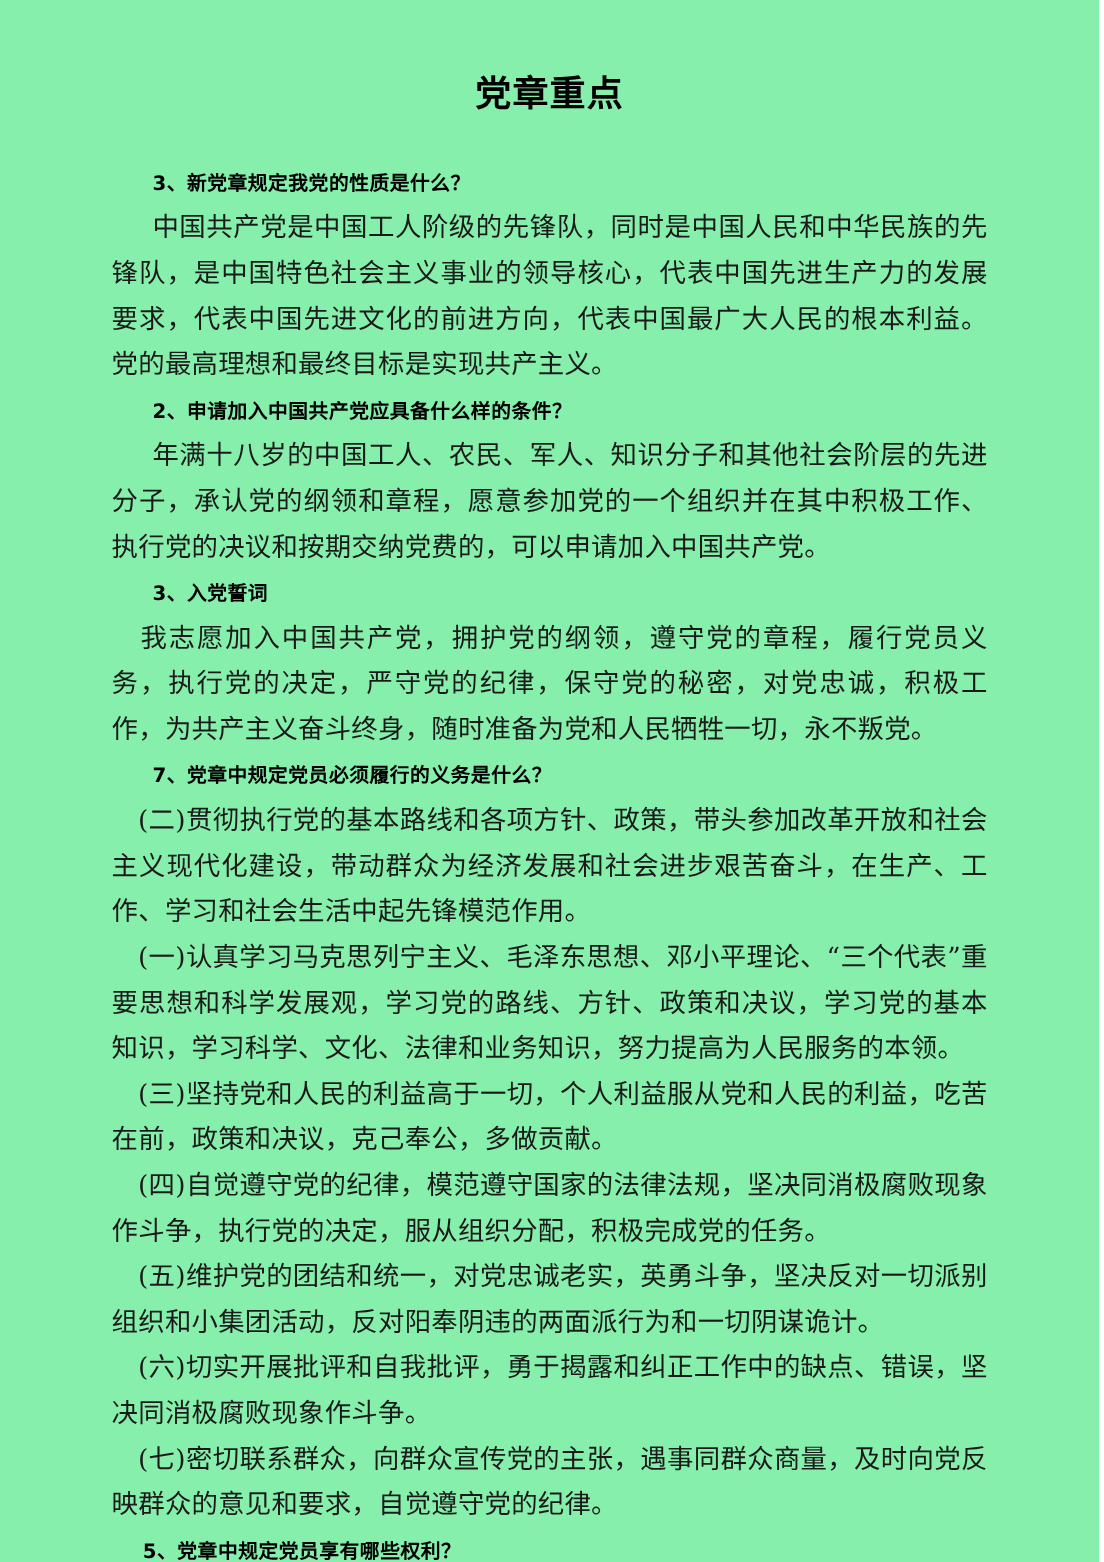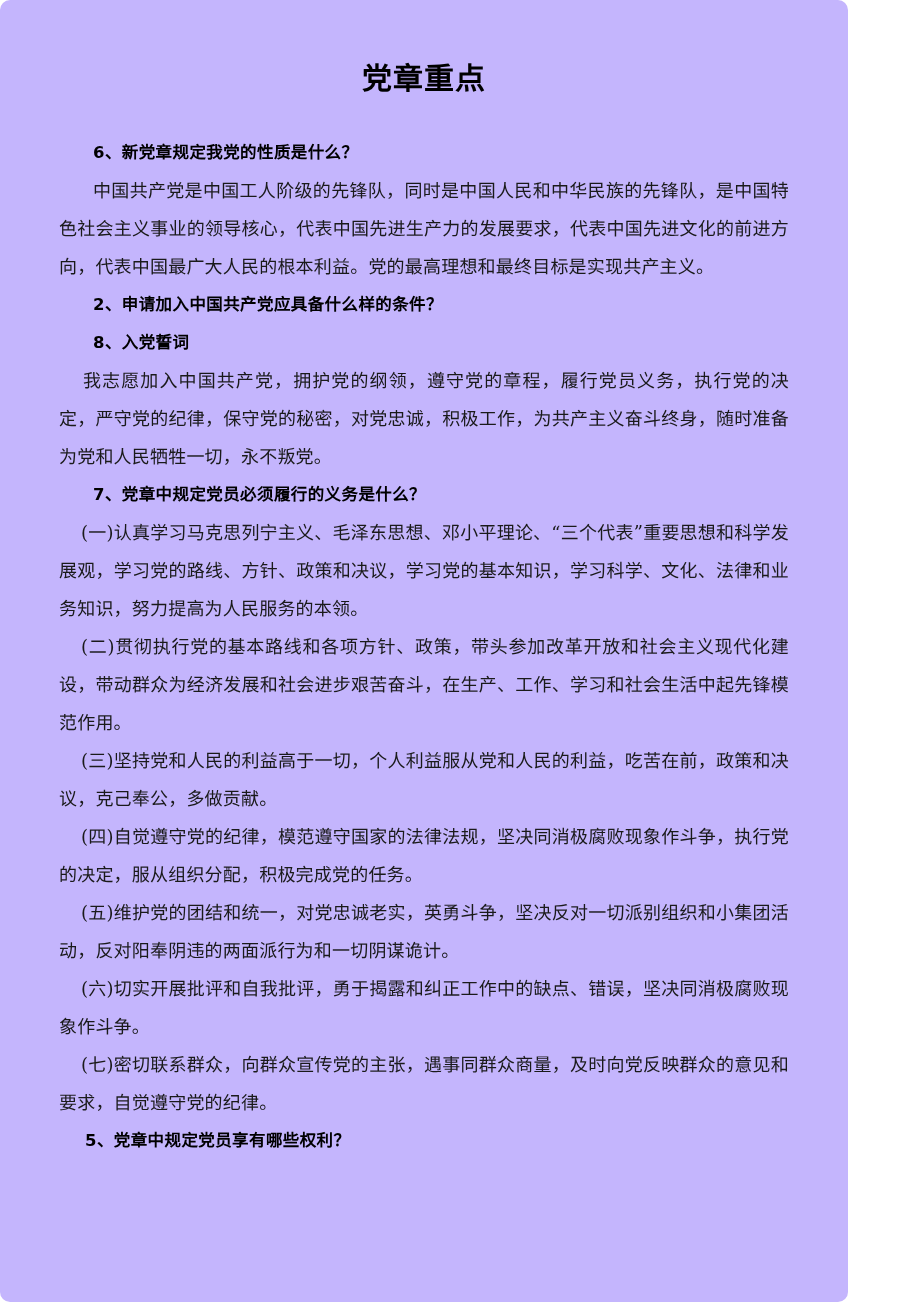--- a/index.html
+++ b/index.html
@@ -11,26 +11,25 @@
   body {
     width: 920px;
     height: 1302px;
     font-family: "DejaVu Serif", "Liberation Serif", serif;
     color: #1a1a1a;
     overflow: hidden;
   }
 
   .page {
     position: relative;
-    width: 848px;
+    width: 916px;
     height: 1302px;
     box-sizing: border-box;
     padding: 0;
-    background: #c4b5fd;
-    border-radius: 10px;
+    background: #86efac;
   }
 
   .doc-title {
     font-family: "DejaVu Sans", "Liberation Sans", sans-serif;
     font-weight: 700;
     font-size: 30px;
     line-height: 42px;
     text-align: center;
     letter-spacing: 1px;
     color: #000000;
@@ -59,21 +58,21 @@
   }
   .q-heading.tight {
     text-indent: 26px;
   }
   .q-heading.wide {
     text-indent: 34px;
   }
 
   
   .para {
-    font-size: 18px;
+    font-size: 22px;
     line-height: 38px;
     margin: 0;
     text-align: justify;
     text-justify: inter-ideograph;
     text-indent: 34px;
     letter-spacing: 0.2px;
     font-family: "DejaVu Serif", "Liberation Serif", serif;
   }
 
   
@@ -88,31 +87,32 @@
 </style>
 </head>
 <body>
 
 <div class="page">
 
   <h1 class="doc-title">党章重点</h1>
 
   <div class="body-block">
 
-    <p class="q-heading wide">6、新党章规定我党的性质是什么？</p>
+    <p class="q-heading wide">3、新党章规定我党的性质是什么？</p>
     <p class="para">中国共产党是中国工人阶级的先锋队，同时是中国人民和中华民族的先锋队，是中国特色社会主义事业的领导核心，代表中国先进生产力的发展要求，代表中国先进文化的前进方向，代表中国最广大人民的根本利益。党的最高理想和最终目标是实现共产主义。</p>
 
     <p class="q-heading wide">2、申请加入中国共产党应具备什么样的条件？</p>
+    <p class="para">年满十八岁的中国工人、农民、军人、知识分子和其他社会阶层的先进分子，承认党的纲领和章程，愿意参加党的一个组织并在其中积极工作、执行党的决议和按期交纳党费的，可以申请加入中国共产党。</p>
 
-    <p class="q-heading wide">8、入党誓词</p>
+    <p class="q-heading wide">3、入党誓词</p>
     <p class="para oath">我志愿加入中国共产党，拥护党的纲领，遵守党的章程，履行党员义务，执行党的决定，严守党的纪律，保守党的秘密，对党忠诚，积极工作，为共产主义奋斗终身，随时准备为党和人民牺牲一切，永不叛党。</p>
 
     <p class="q-heading wide">7、党章中规定党员必须履行的义务是什么？</p>
+    <p class="para item">(二)贯彻执行党的基本路线和各项方针、政策，带头参加改革开放和社会主义现代化建设，带动群众为经济发展和社会进步艰苦奋斗，在生产、工作、学习和社会生活中起先锋模范作用。</p>
     <p class="para item">(一)认真学习马克思列宁主义、毛泽东思想、邓小平理论、“三个代表”重要思想和科学发展观，学习党的路线、方针、政策和决议，学习党的基本知识，学习科学、文化、法律和业务知识，努力提高为人民服务的本领。</p>
-    <p class="para item">(二)贯彻执行党的基本路线和各项方针、政策，带头参加改革开放和社会主义现代化建设，带动群众为经济发展和社会进步艰苦奋斗，在生产、工作、学习和社会生活中起先锋模范作用。</p>
     <p class="para item">(三)坚持党和人民的利益高于一切，个人利益服从党和人民的利益，吃苦在前，政策和决议，克己奉公，多做贡献。</p>
     <p class="para item">(四)自觉遵守党的纪律，模范遵守国家的法律法规，坚决同消极腐败现象作斗争，执行党的决定，服从组织分配，积极完成党的任务。</p>
     <p class="para item">(五)维护党的团结和统一，对党忠诚老实，英勇斗争，坚决反对一切派别组织和小集团活动，反对阳奉阴违的两面派行为和一切阴谋诡计。</p>
     <p class="para item">(六)切实开展批评和自我批评，勇于揭露和纠正工作中的缺点、错误，坚决同消极腐败现象作斗争。</p>
     <p class="para item">(七)密切联系群众，向群众宣传党的主张，遇事同群众商量，及时向党反映群众的意见和要求，自觉遵守党的纪律。</p>
 
     <p class="q-heading tight">5、党章中规定党员享有哪些权利？</p>
 
   </div>
 </div>

